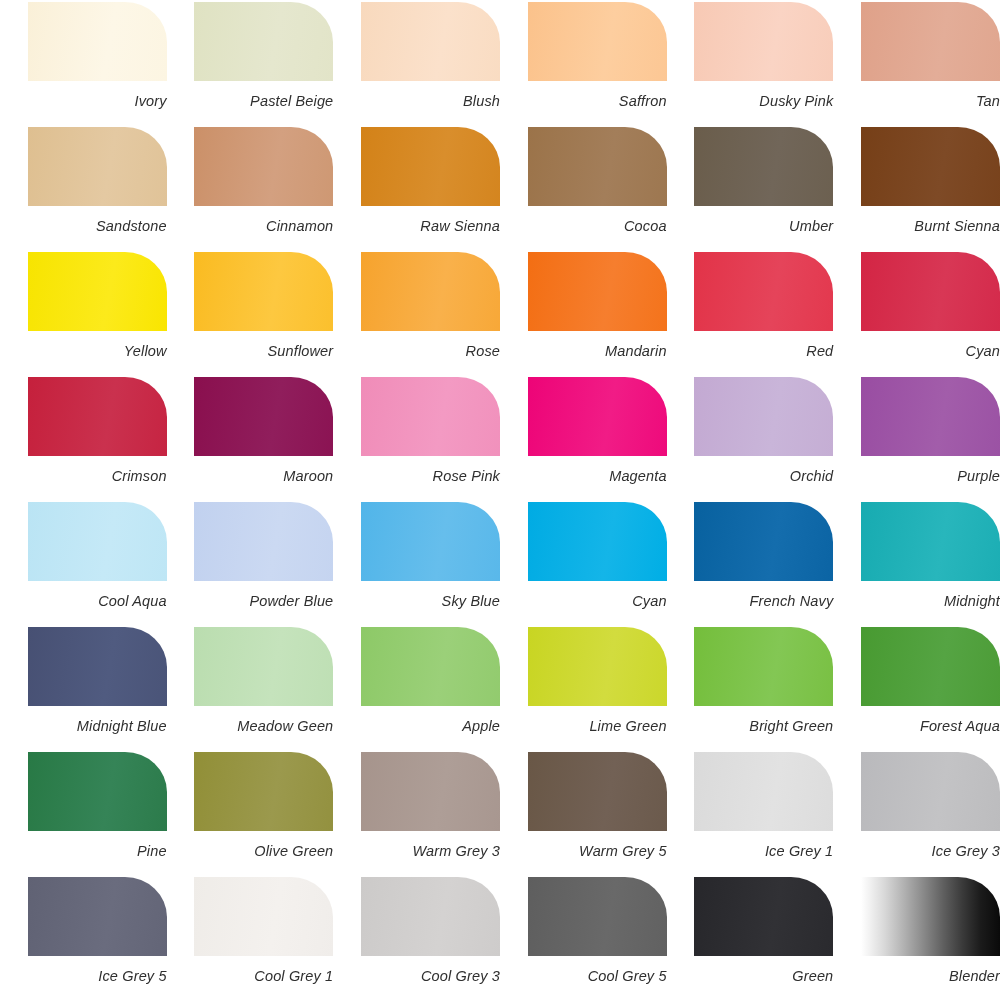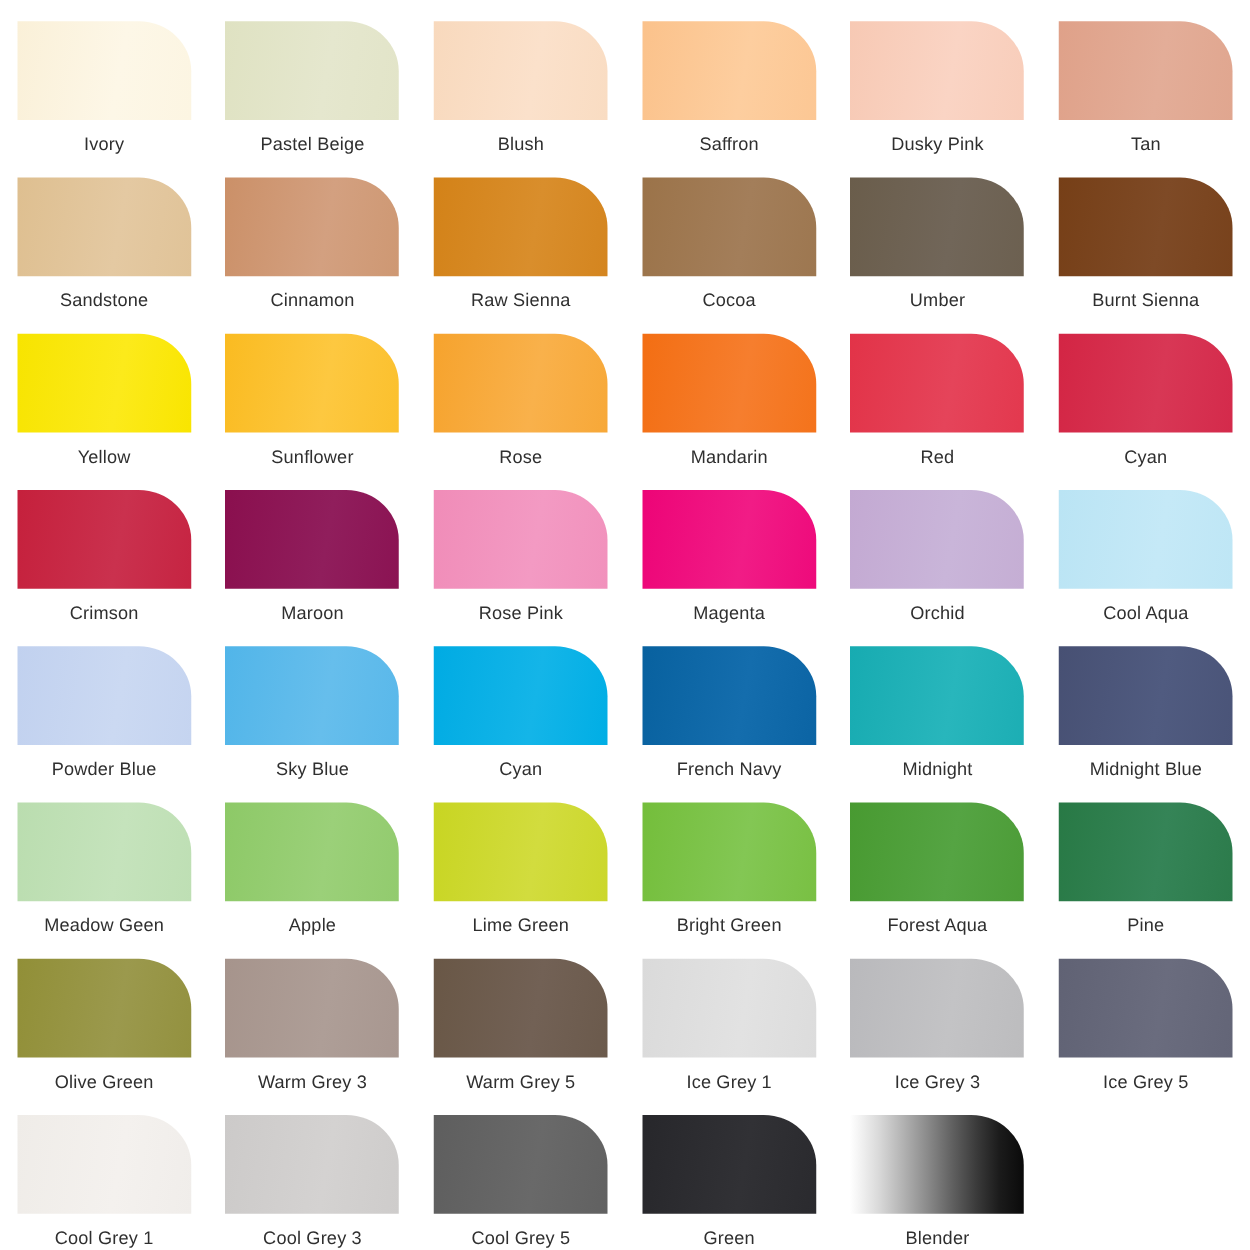--- a/index.html
+++ b/index.html
@@ -24,24 +24,25 @@
     grid-template-columns: repeat(6, 1fr);
     grid-template-rows: repeat(8, 1fr);
     box-sizing: border-box;
     padding: 0;
   }
 
   .swatch-cell {
     position: relative;
     display: flex;
     flex-direction: column;
-    align-items: center;
+    align-items: flex-end;
     justify-content: flex-start;
     box-sizing: border-box;
-    padding-top: 17px;
+    padding-top: 2px;
+    font-style: italic;
   }
 
   .swatch-chip {
     width: 139px;
     height: 79px;
     border-top-right-radius: 42px 40px;
     box-sizing: border-box;
     flex: 0 0 auto;
   }
 
@@ -159,20 +160,24 @@
     </div>
     <div class="swatch-cell">
       <div class="swatch-chip" style="background-image: linear-gradient(100deg, rgb(237, 4, 119) 0%, rgb(241, 28, 134) 58%, rgb(238, 10, 123) 100%);"></div>
       <div class="swatch-label">Magenta</div>
     </div>
     <div class="swatch-cell">
       <div class="swatch-chip" style="background-image: linear-gradient(100deg, rgb(195, 169, 210) 0%, rgb(201, 181, 217) 58%, rgb(197, 174, 212) 100%);"></div>
       <div class="swatch-label">Orchid</div>
     </div>
     <div class="swatch-cell">
+      <div class="swatch-chip" style="background-image: linear-gradient(100deg, rgb(153, 77, 162) 0%, rgb(162, 93, 170) 58%, rgb(155, 82, 164) 100%);"></div>
+      <div class="swatch-label">Purple</div>
+    </div>
+    <div class="swatch-cell">
       <div class="swatch-chip" style="background-image: linear-gradient(100deg, rgb(186, 228, 244) 0%, rgb(197, 233, 247) 58%, rgb(190, 230, 245) 100%);"></div>
       <div class="swatch-label">Cool Aqua</div>
     </div>
     <div class="swatch-cell">
       <div class="swatch-chip" style="background-image: linear-gradient(100deg, rgb(193, 209, 239) 0%, rgb(203, 217, 242) 58%, rgb(197, 212, 240) 100%);"></div>
       <div class="swatch-label">Powder Blue</div>
     </div>
     <div class="swatch-cell">
       <div class="swatch-chip" style="background-image: linear-gradient(100deg, rgb(81, 181, 233) 0%, rgb(102, 190, 236) 58%, rgb(89, 184, 234) 100%);"></div>
       <div class="swatch-label">Sky Blue</div>

